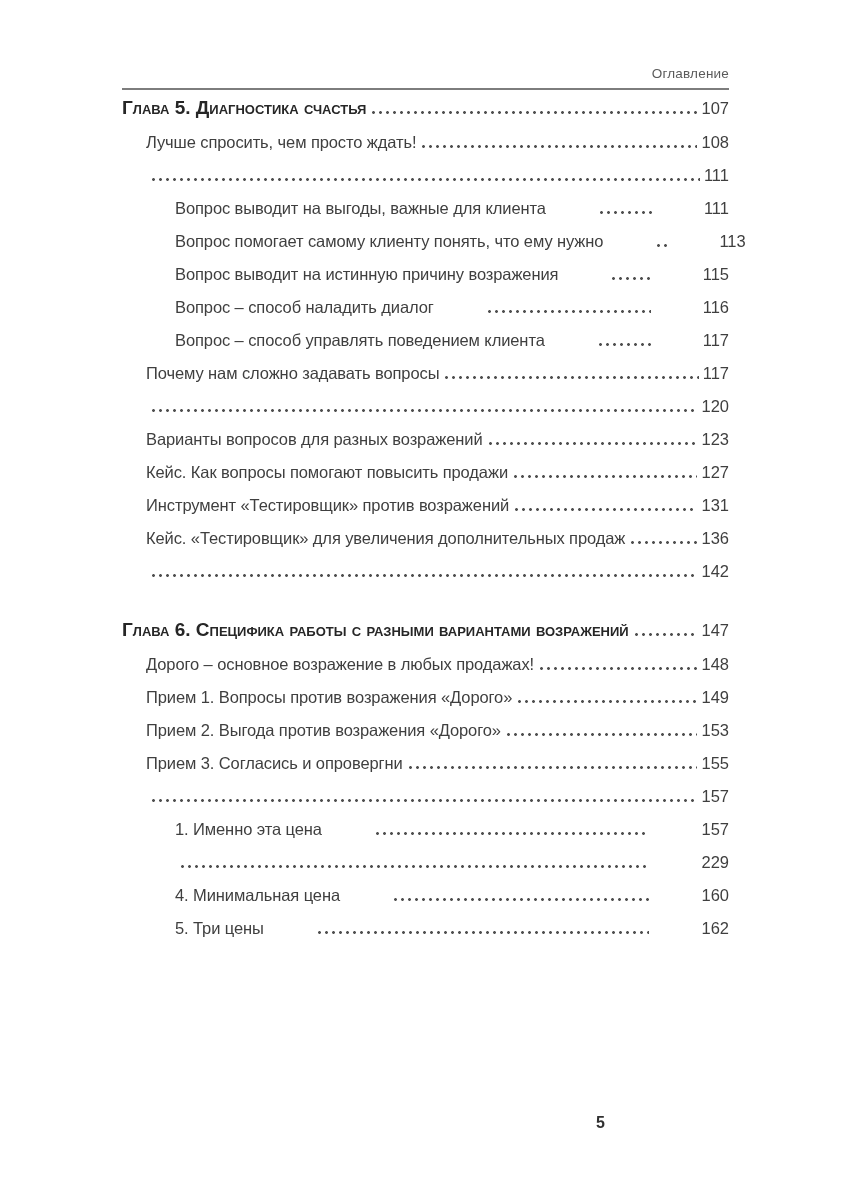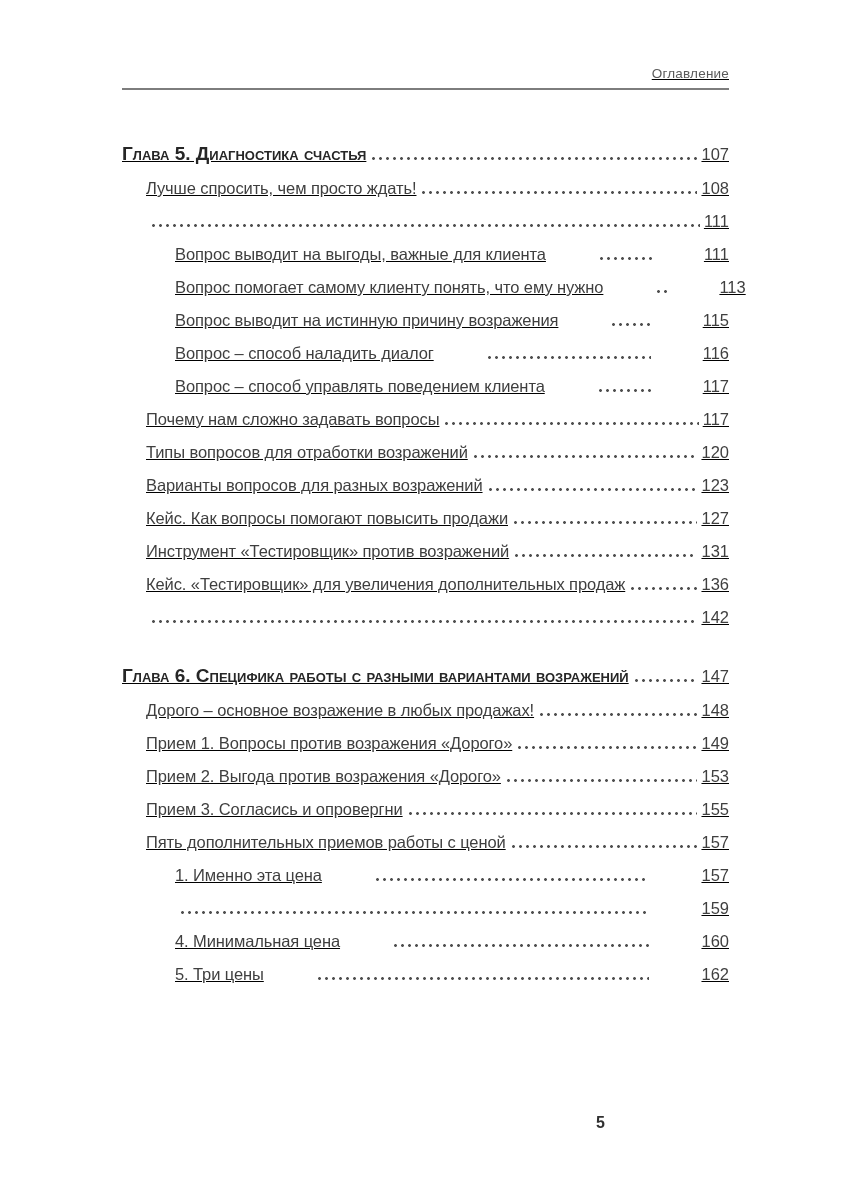--- a/index.html
+++ b/index.html
@@ -11,36 +11,36 @@
     --background:#ffffff;
   }
   *{ margin:0; padding:0; box-sizing:border-box; }
   html,body{
     width:849px; height:1200px;
     background:var(--background);
     font-family:"Liberation Sans","DejaVu Sans",sans-serif;
     overflow:hidden;
   }
   .page{
-    position:absolute; top:0; left:122px; width:607px; height:1200px;text-decoration:underline;
+    position:absolute; top:0; left:122px; width:607px; height:1200px;
   }
   
   .running-head{ margin-top:66px; }
   .running-title{
     display:block; text-align:right;
     font-size:13.5px; line-height:15px;
     color:var(--header-text);
     letter-spacing:.2px;
   }
   .rule{
     margin-top:7px; height:0;
     border-bottom:2px solid var(--rule);
   }
   
-  .toc{ margin-top:46px; }
+  .toc{ }
   .toc-section + .toc-section{ margin-top:24px; }
   .row{
     display:flex; align-items:baseline;
     line-height:33px; white-space:nowrap;
     color:var(--text); font-size:16.5px;
     letter-spacing:-0.1px;
   }
   .row.heading{
     line-height:36px;
     color:var(--heading);
@@ -131,21 +131,20 @@
     <span class="page-num">117</span>
   </div>
 
   <div class="row level-1">
     <span class="title">Почему нам сложно задавать вопросы</span>
     <span class="leader"></span>
     <span class="page-num">117</span>
   </div>
 
   <div class="row level-1">
-    <span class="title">Типы вопросов для отработки возражений</span>
     <span class="leader"></span>
     <span class="page-num">120</span>
   </div>
 
   <div class="row level-1">
     <span class="title">Варианты вопросов для разных возражений</span>
     <span class="leader"></span>
     <span class="page-num">123</span>
   </div>
 
@@ -200,35 +199,34 @@
     <span class="page-num">153</span>
   </div>
 
   <div class="row level-1">
     <span class="title">Прием 3. Согласись и опровергни</span>
     <span class="leader"></span>
     <span class="page-num">155</span>
   </div>
 
   <div class="row level-1">
-    <span class="title">Пять дополнительных приемов работы с ценой</span>
     <span class="leader"></span>
     <span class="page-num">157</span>
   </div>
 
   <div class="row level-2">
     <span class="title">1. Именно эта цена</span>
     <span class="leader"></span>
     <span class="page-num">157</span>
   </div>
 
 
   <div class="row level-2">
     <span class="leader"></span>
-    <span class="page-num">159</span>
+    <span class="page-num">229</span>
   </div>
 
   <div class="row level-2">
     <span class="title">4. Минимальная цена</span>
     <span class="leader"></span>
     <span class="page-num">160</span>
   </div>
 
   <div class="row level-2">
     <span class="title">5. Три цены</span>

